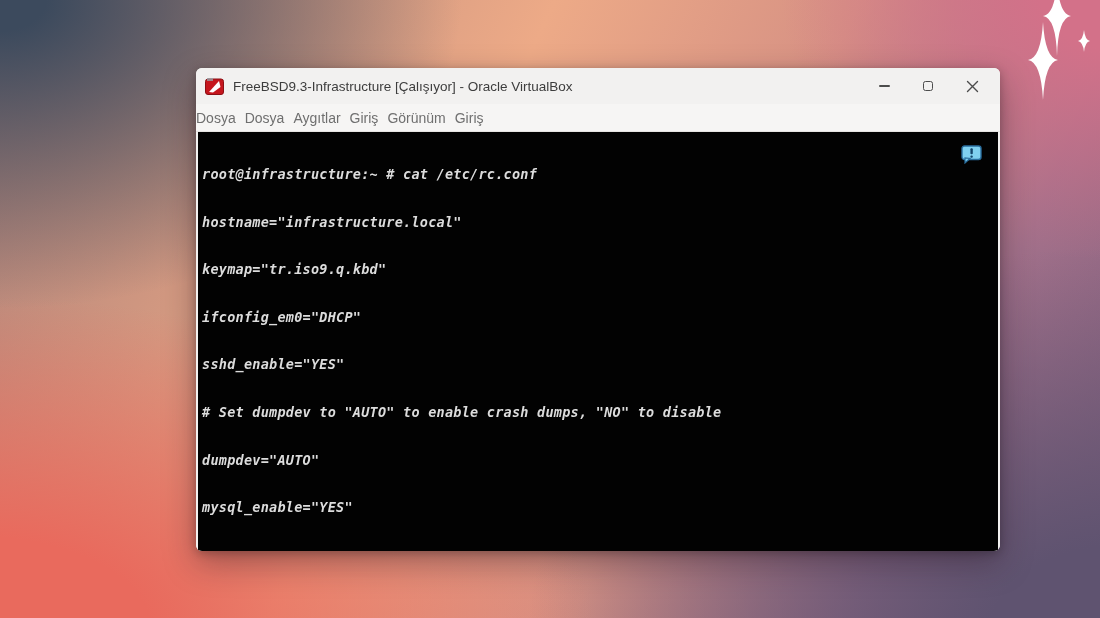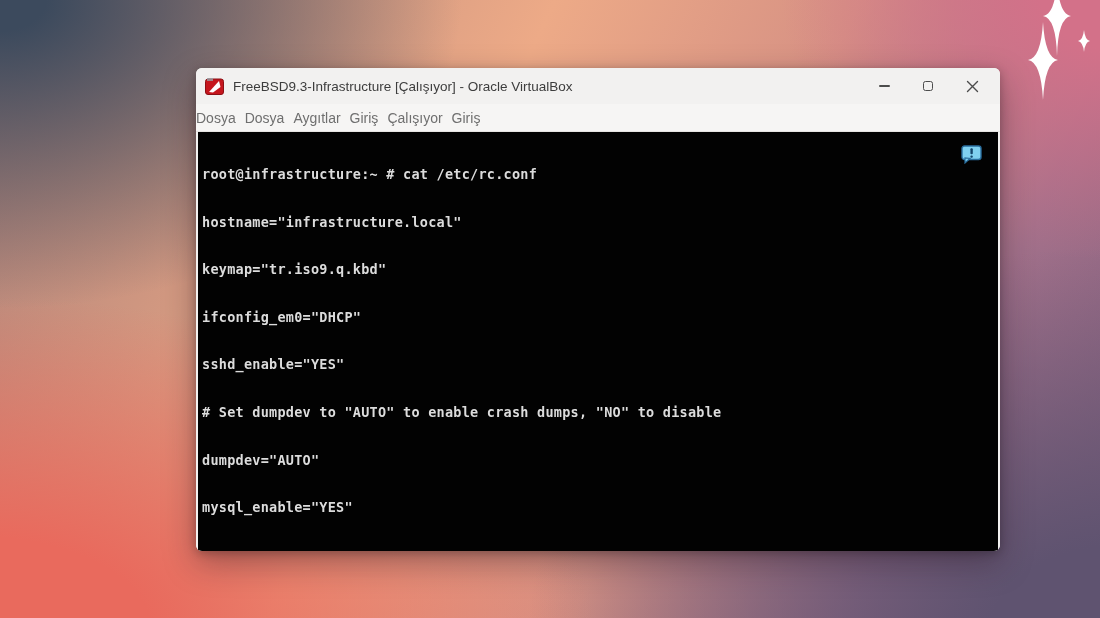--- a/index.html
+++ b/index.html
@@ -46,21 +46,21 @@
   }
   .menu-item { font-size:14px; color:#6f6f6f; white-space:nowrap; }
 
   .client-area { flex:1; background:#f2f1f0; padding:0 2px; display:flex; }
   .terminal {
     flex:1; background:#020202; position:relative;
     font-family:"DejaVu Sans Mono", monospace; font-weight:bold;
     font-size:13.5px; letter-spacing:.25px; color:#dcdcdc;
     padding:3px 0 0 4px; white-space:pre; overflow:hidden;
   }
-  .tline { height:15.6px; line-height:15.6px; }
+  .tline { height:15.6px; line-height:15.6px;font-style:italic; }
   .tline.blank { height:15.6px; }
 
   .notif-bubble { position:absolute; top:13px; right:16px; width:21px; height:19px; }
 </style>
 </head>
 <body>
 
 <div class="desktop">
 
   <svg class="sparkles" viewBox="0 0 110 130">
@@ -93,21 +93,21 @@
           <path d="M1.5 1.5 L11.5 11.5 M11.5 1.5 L1.5 11.5" stroke="#4c4c4c" stroke-width="1.4" stroke-linecap="round"></path>
         </svg>
       </div>
     </div>
 
     <div class="menubar">
       <span class="menu-item">Dosya</span>
       <span class="menu-item">Dosya</span>
       <span class="menu-item">Aygıtlar</span>
       <span class="menu-item">Giriş</span>
-      <span class="menu-item">Çalışıyor</span>
+      <span class="menu-item">Görünüm</span>
       <span class="menu-item">Giriş</span>
     </div>
 
     <div class="client-area">
       <div class="terminal">
         <div class="tline">root@infrastructure:~ # cat /etc/rc.conf</div>
         <div class="tline">hostname="infrastructure.local"</div>
         <div class="tline">keymap="tr.iso9.q.kbd"</div>
         <div class="tline">ifconfig_em0="DHCP"</div>
         <div class="tline">sshd_enable="YES"</div>

